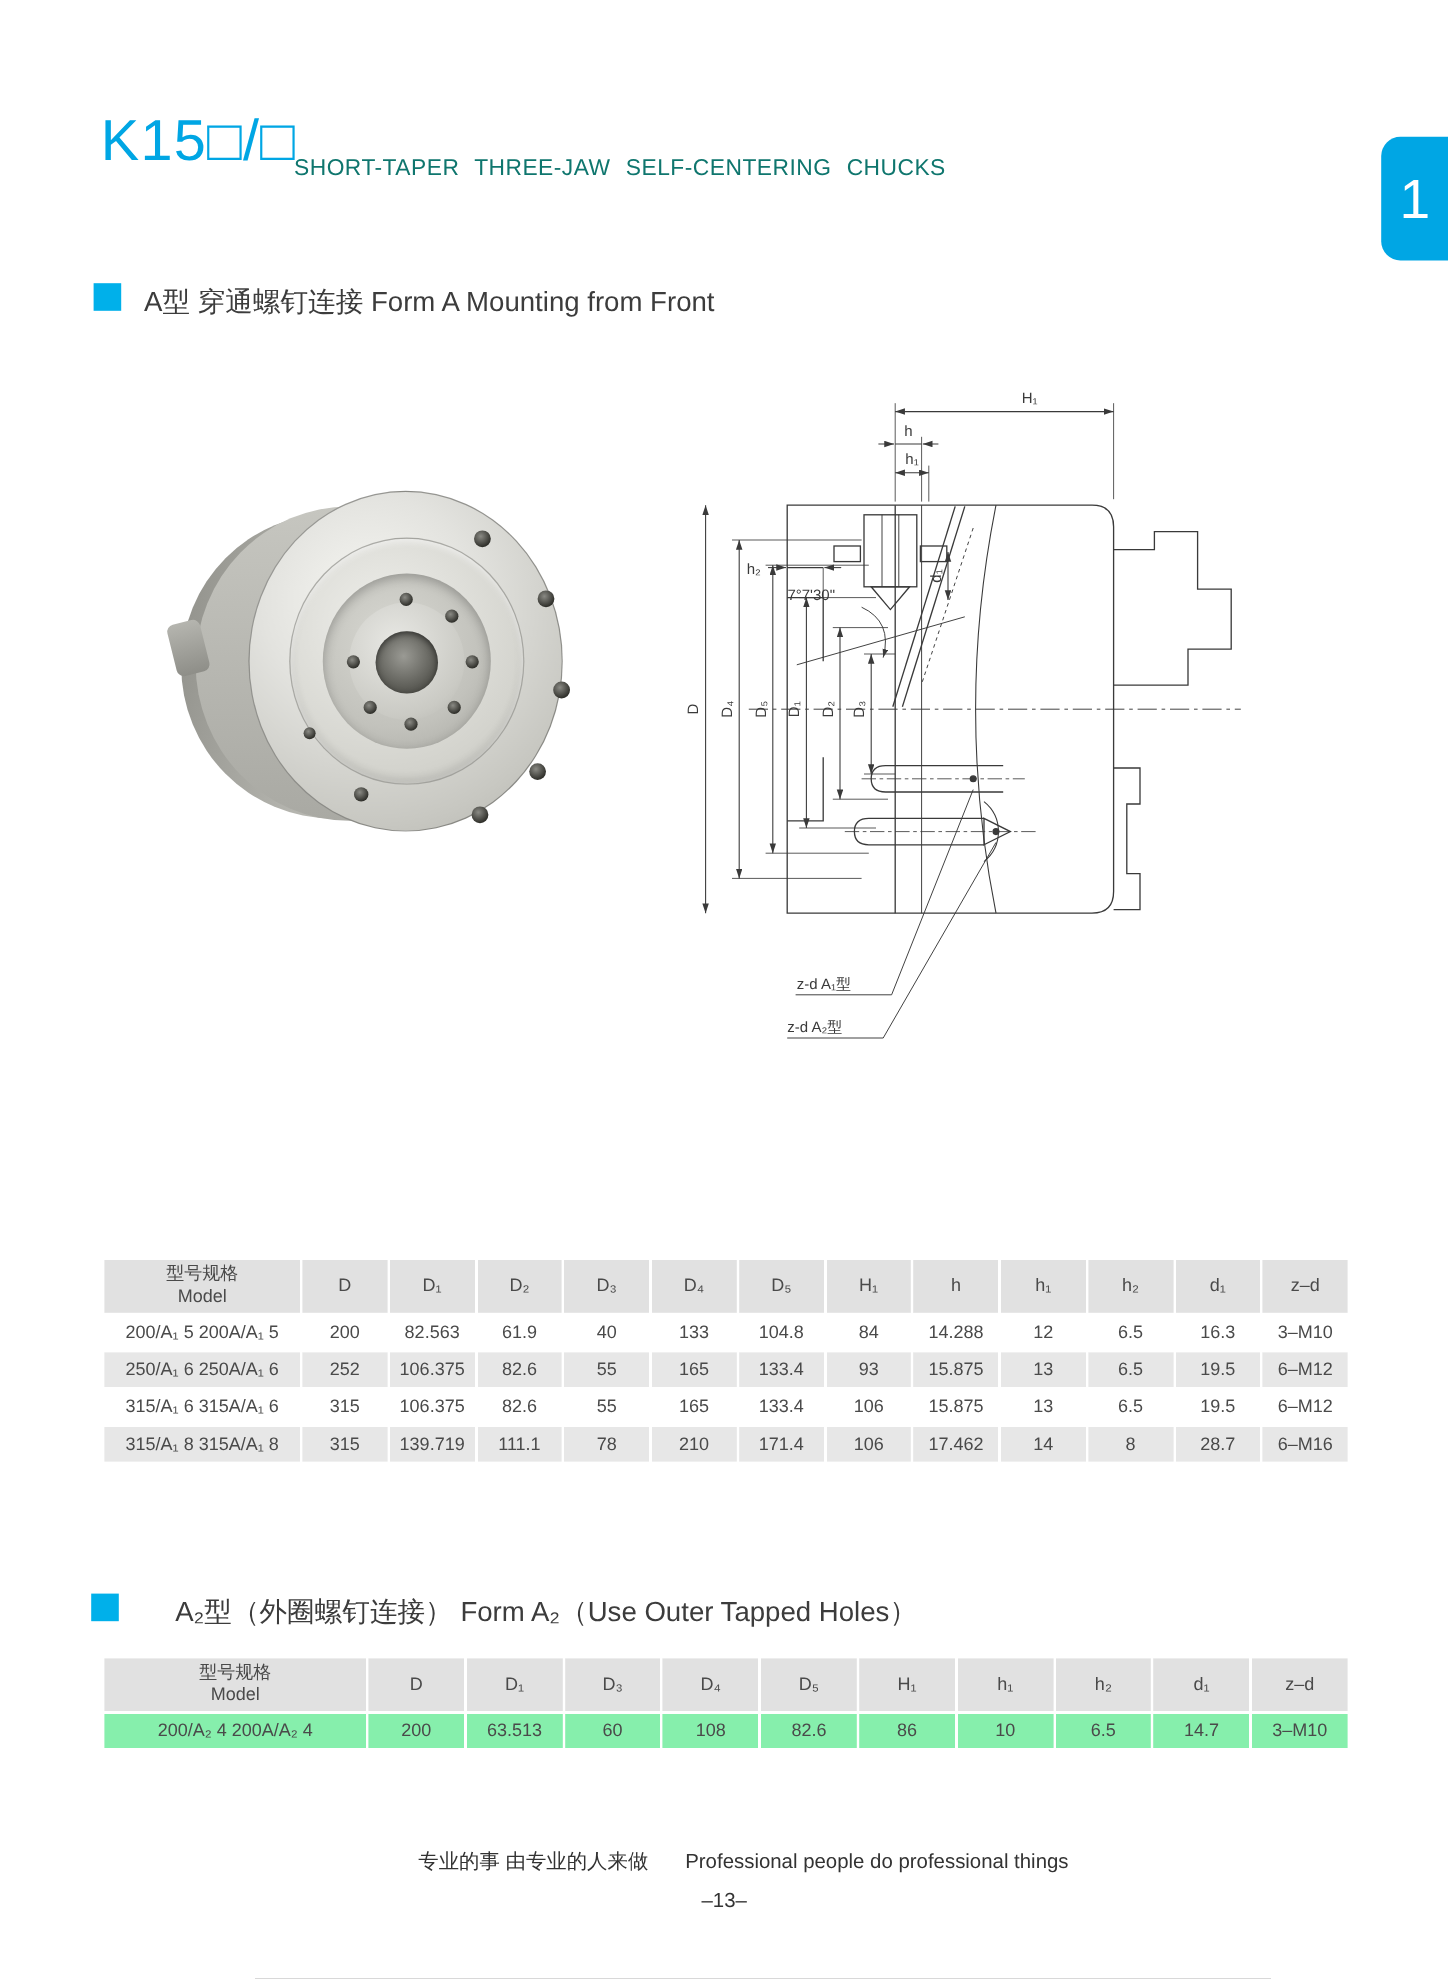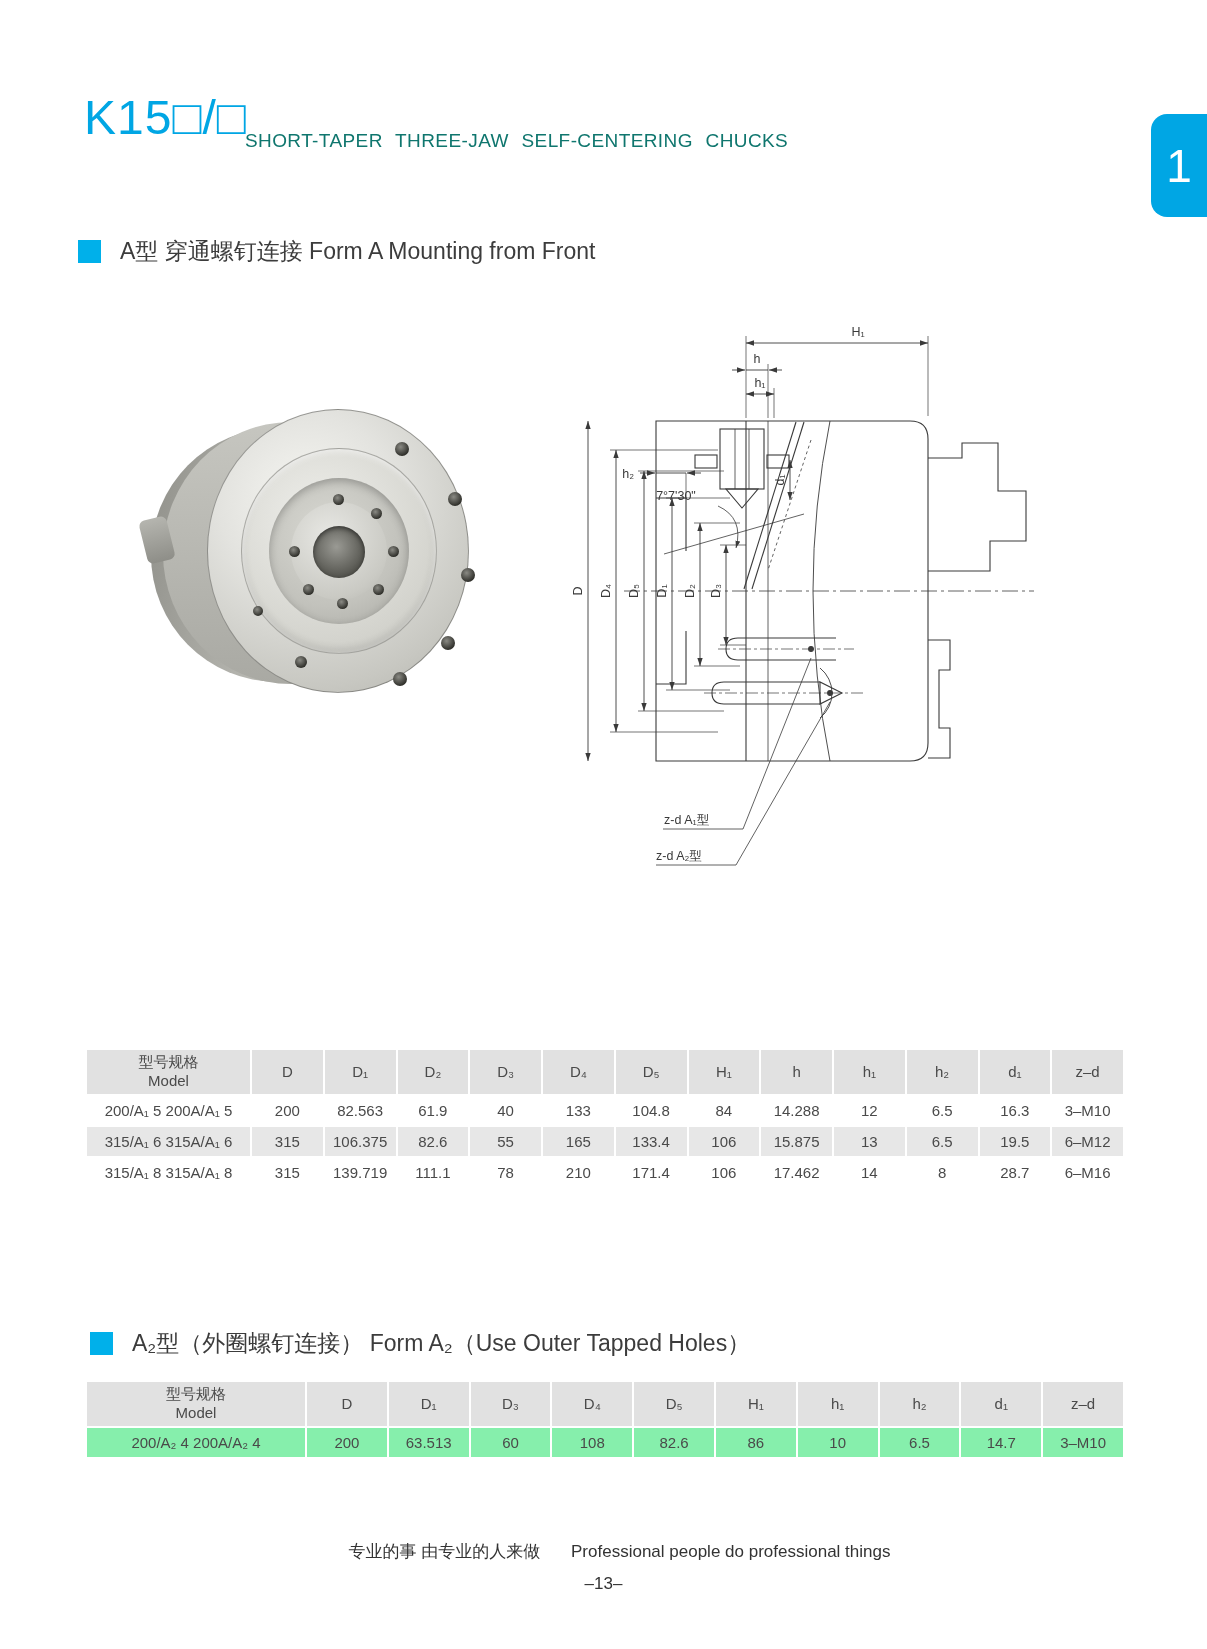--- a/index.html
+++ b/index.html
@@ -13,26 +13,26 @@
   .k-code{position:absolute;left:84px;top:90px;font-size:48px;font-weight:normal;
           color:#00a6e4;letter-spacing:1px;}
   .title-zh{position:absolute;left:245px;top:84px;font-size:34px;font-weight:bold;
             color:#00a6e4;letter-spacing:3px;}
   .title-en{position:absolute;left:245px;top:130px;font-size:19px;color:#0f766e;
             letter-spacing:.4px;word-spacing:7px;text-align:right;}
   .tab{position:absolute;right:0;top:114px;width:56px;height:103px;background:#00a6e4;
        border-radius:16px 0 0 16px;display:flex;align-items:center;justify-content:center;
        color:#ffffff;font-size:46px;}
   
-  .section{position:absolute;display:flex;align-items:center;}
+  .section{position:absolute;display:flex;}
   .sq{width:23px;height:23px;background:#00b0ea;margin-right:19px;flex:0 0 auto;}
   .section-label{font-size:23px;color:#3c3c3c;white-space:nowrap;}
   #sec-a{left:78px;top:236px;}
   #sec-a1{left:78px;top:1000px;}
-  #sec-a2{left:90px;top:1328px;}
+  #sec-a2{left:76px;top:1328px;gap:28px;}
   
   .photo{position:absolute;left:145px;top:400px;width:330px;height:300px;}
   .photo div{position:absolute;border-radius:50%;}
   .p-side{left:6px;top:28px;width:252px;height:254px;
           background:linear-gradient(100deg,#8f8f89,#b4b4ae 45%,#cfcfc9);}
   .p-side2{left:18px;top:22px;width:256px;height:262px;
            background:linear-gradient(#c6c6c0,#a9a9a3);}
   .p-face{left:62px;top:9px;width:262px;height:284px;border:1px solid rgba(90,90,85,.55);
           background:radial-gradient(circle at 38% 32%,#f6f6f2,#e3e3df 35%,#c7c7c1 75%,#b0b0aa);}
   .p-ring{left:96px;top:48px;width:196px;height:206px;border:1px solid rgba(120,120,115,.5);
@@ -258,20 +258,35 @@
           <td>133</td>
           <td>104.8</td>
           <td>84</td>
           <td>14.288</td>
           <td>12</td>
           <td>6.5</td>
           <td>16.3</td>
           <td>3–M10</td>
         </tr>
         <tr>
+          <td>250/A₁ 6  250A/A₁ 6</td>
+          <td>252</td>
+          <td>106.375</td>
+          <td>82.6</td>
+          <td>55</td>
+          <td>165</td>
+          <td>133.4</td>
+          <td>93</td>
+          <td>15.875</td>
+          <td>13</td>
+          <td>6.5</td>
+          <td>19.5</td>
+          <td>6–M12</td>
+        </tr>
+        <tr>
           <td>315/A₁ 6  315A/A₁ 6</td>
           <td>315</td>
           <td>106.375</td>
           <td>82.6</td>
           <td>55</td>
           <td>165</td>
           <td>133.4</td>
           <td>106</td>
           <td>15.875</td>
           <td>13</td>

